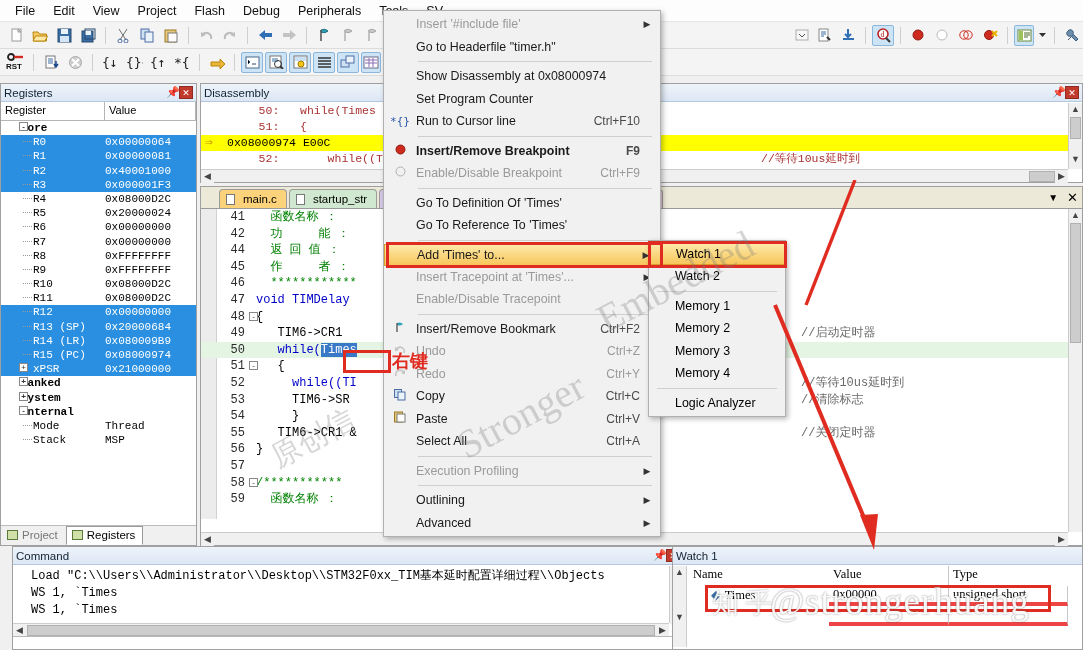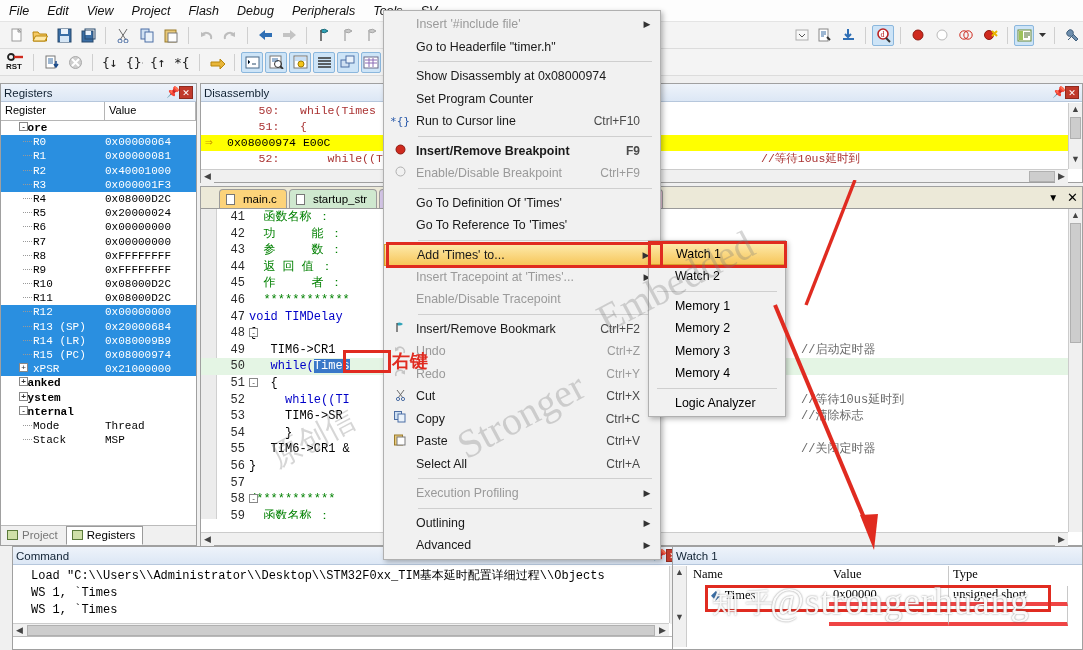--- a/index.html
+++ b/index.html
@@ -3,21 +3,21 @@
 <meta charset="utf-8">
 <style>
   * { box-sizing: border-box; margin:0; padding:0; }
   body {
     width:1083px; height:650px; overflow:hidden;
     font-family:"Liberation Sans", sans-serif; font-size:12px;
     background:#f0f0f0; position:relative;
   }
   
   .menubar { height:22px; background:#fdfdfd; display:flex; align-items:center;
-             padding-left:0; border-bottom:1px solid #e4e4e4;font-style:italic; }
+             padding-left:6px; border-bottom:1px solid #e4e4e4; }
   .menubar .mi { padding:2px 9px; font-size:12.5px; color:#111; }
   
   .toolbar { height:27px; background:#f4f4f4; display:flex; align-items:center;
              padding-left:5px; border-bottom:1px solid #dcdcdc; gap:2px; }
   .tb-ico { width:22px; height:21px; display:flex; align-items:center; justify-content:center;
             position:relative; }
   .tb-sep { width:1px; height:17px; background:#cfcfcf; margin:0 4px; }
   .tb-ico.act { background:#cde4f7; border:1px solid #8bb7dd; border-radius:2px; }
   
   .workspace { position:absolute; top:83px; left:0; right:0; bottom:104px; }
@@ -74,21 +74,21 @@
           font-size:11.5px; border:1px solid #9b9b9b; border-bottom:none;
           border-radius:4px 4px 0 0; margin-right:2px; }
   .doc-ico { width:9px; height:11px; background:#fff; border:1px solid #777; display:inline-block; }
   .tab-ctl { position:absolute; right:4px; top:3px; display:flex; gap:9px; align-items:center; }
   .edit-body { position:absolute; top:22px; left:0; right:14px; bottom:26px;
                overflow:hidden; font-family:"Liberation Mono", monospace; font-size:12px; }
   .gutter { position:absolute; left:0; top:0; bottom:0; width:16px; background:#ececec;
             border-right:1px solid #d0d0d0; }
   .code-line { height:16.6px; line-height:16.6px; white-space:pre; position:relative;
                padding-left:18px; }
-  .ln { display:inline-block; width:26px; text-align:right; color:#2b2b2b; margin-right:4px; }
+  .ln { display:inline-block; width:26px; text-align:right; color:#2b2b2b; margin-right:11px; }
   .fold { position:absolute; left:48px; top:3px; width:9px; height:9px; border:1px solid #888;
           background:#fff; font-size:8px; line-height:7px; text-align:center;
           font-family:"Liberation Sans",sans-serif; color:#333; }
   .kw { color:#0000c8; } .cmt { color:#008000; } .cmt2 { color:#6a6a6a; }
   .blk { color:#000; } .sel { background:#3a78c8; color:#fff; }
   .hl-line { background:#e4f5e4; }
   .editor-hs { position:absolute; left:0; right:14px; bottom:0; height:13px; background:#f0f0f0;
                border-top:1px solid #ccc; }
   
   .ctxmenu { position:absolute; left:383px; top:10px; width:278px; background:#f1f1f1;
@@ -587,21 +587,20 @@
         <div class="ftab" style="background: rgb(232, 196, 216);">
           <span class="doc-ico"></span>
           <span>timer.h</span>
         </div>
       </div>
     <div class="edit-body">
       <div class="gutter"></div>
       <div id="codelines" style="position:relative">
           <div class="code-line"><span class="ln">41</span><span class="cmt">  函数名称 ：</span></div>
           <div class="code-line"><span class="ln">42</span><span class="cmt">  功     能 ：</span></div>
-          <div class="code-line"><span class="ln">43</span><span class="cmt">  参     数 ：</span></div>
           <div class="code-line"><span class="ln">44</span><span class="cmt">  返 回 值 ：</span></div>
           <div class="code-line"><span class="ln">45</span><span class="cmt">  作     者 ：</span></div>
           <div class="code-line"><span class="ln">46</span><span class="cmt">  ************</span></div>
           <div class="code-line"><span class="ln">47</span><span class="kw">void TIMDelay</span></div>
           <div class="code-line"><span class="ln">48</span><span class="fold">-</span><span class="blk">{</span></div>
           <div class="code-line"><span class="ln">49</span><span class="blk">   TIM6-&gt;CR1</span><span class="cmt2" style="position:absolute;left:600px">//启动定时器</span></div>
           <div class="code-line hl-line"><span class="ln">50</span><span class="kw">   while(<span class="sel">Times</span></span></div>
           <div class="code-line"><span class="ln">51</span><span class="fold">-</span><span class="blk">   {</span></div>
           <div class="code-line"><span class="ln">52</span><span class="kw">     while((TI</span><span class="cmt2" style="position:absolute;left:600px">//等待10us延时到</span></div>
           <div class="code-line"><span class="ln">53</span><span class="blk">     TIM6-&gt;SR</span><span class="cmt2" style="position:absolute;left:600px">//清除标志</span></div>
@@ -770,30 +769,20 @@
     <div class="cmi dis">
       <span class="ig"><svg width="12" height="10">
           <path d="M2 8 A4 4 0 0 1 10 5" stroke="#c5c5c5" fill="none" stroke-width="1.7"></path>
           <path d="M11 2 L11 6.5 L7 5 Z" fill="#c5c5c5"></path>
         </svg></span>
       <span class="lbl">Redo</span>
       <span class="acc">Ctrl+Y</span>
       <span class="arw"></span>
     </div>
     <div class="cmi">
-      <span class="ig"><svg width="11" height="12">
-          <path d="M2 1 L8 9 M9 1 L3 9" stroke="#6d6d6d" fill="none"></path>
-          <circle cx="3" cy="10" r="1.6" fill="none" stroke="#4d6fa5"></circle>
-          <circle cx="8" cy="10" r="1.6" fill="none" stroke="#4d6fa5"></circle>
-        </svg></span>
-      <span class="lbl">Cut</span>
-      <span class="acc">Ctrl+X</span>
-      <span class="arw"></span>
-    </div>
-    <div class="cmi">
       <span class="ig"><svg width="12" height="12">
           <rect x="0.5" y="0.5" width="7" height="8" fill="#cfe0f2" stroke="#4d6fa5"></rect>
           <rect x="4" y="3" width="7" height="8" fill="#eaf2fa" stroke="#4d6fa5"></rect>
         </svg></span>
       <span class="lbl">Copy</span>
       <span class="acc">Ctrl+C</span>
       <span class="arw"></span>
     </div>
     <div class="cmi">
       <span class="ig"><svg width="12" height="12">

